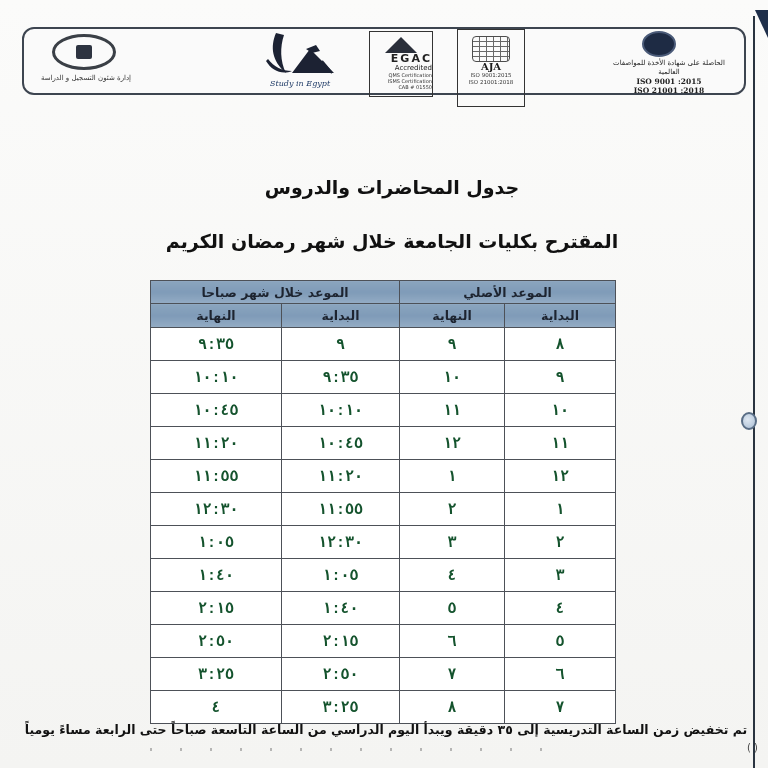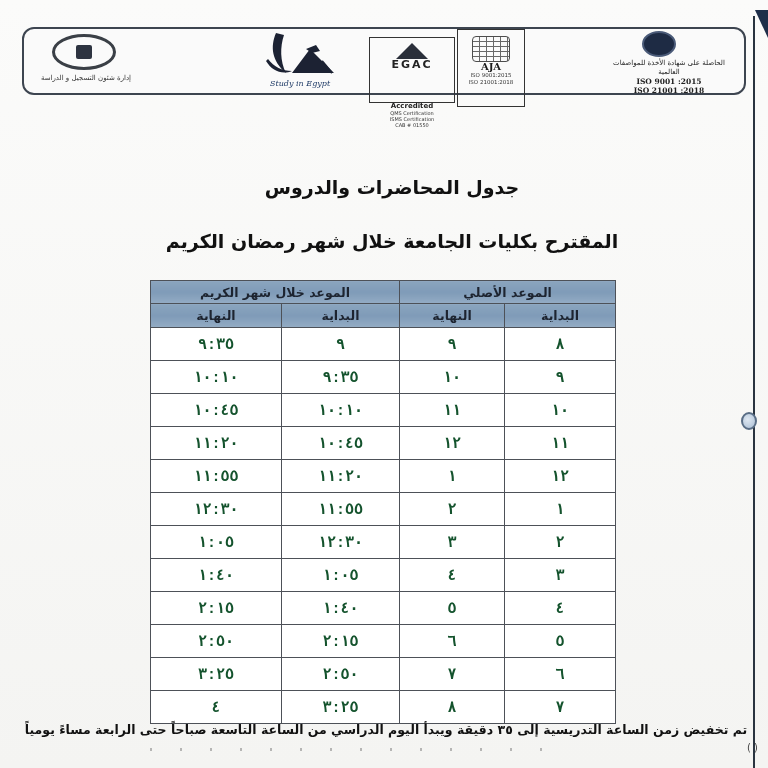--- a/index.html
+++ b/index.html
@@ -52,30 +52,30 @@
     text-align: center; direction: rtl;
   }
   .lh-study {
     left: 238px; top: 2px; width: 80px; height: 62px;
   }
   .lh-study-text {
     position: absolute; left: 8px; top: 48px; font-size: 8px; font-style: italic;
     color: #1e3a66; font-family: "DejaVu Serif", serif;
   }
   .lh-egac {
-    left: 345px; top: 8px; width: 86px; height: 66px;
-    border: 1.5px solid #333; box-sizing: border-box; text-align: center;
+    left: 345px; top: 2px; width: 64px; height: 66px;
+    border: 1.5px solid #333; box-sizing: border-box; text-align: right;
   }
   .lh-egac .mountain {
     width: 0; height: 0; margin: 5px auto 0;
     border-left: 16px solid transparent; border-right: 16px solid transparent;
     border-bottom: 16px solid #2a2f3a;
   }
   .lh-egac .egac { font-size: 11px; font-weight: bold; letter-spacing: 2px; line-height: 11px; color: #222; }
-  .lh-egac .acc { font-size: 7px; font-weight: bold; line-height: 8px; color: #222; margin-top: 32px; }
+  .lh-egac .acc { font-size: 7px; font-weight: normal; line-height: 8px; color: #222; }
   .lh-egac .small { font-size: 5px; line-height: 6px; color: #333; }
   .lh-aja {
     left: 433px; top: 0px; width: 68px; height: 78px;
     border: 1.5px solid #333; box-sizing: border-box; text-align: center;
   }
   .lh-aja .globe {
     width: 38px; height: 26px; margin: 6px auto 0; border: 1.5px solid #222;
     border-radius: 4px; position: relative; box-sizing: border-box;
     background:
       repeating-linear-gradient(0deg, transparent 0 4px, #444 4px 5px),
@@ -191,21 +191,21 @@
   <table class="schedule">
     <colgroup>
       <col class="col-os">
         <col class="col-oe">
         <col class="col-rs">
         <col class="col-re">
     </colgroup>
     <thead>
       <tr>
         <th colspan="2">الموعد الأصلي</th>
-        <th colspan="2">الموعد خلال شهر الكريم</th>
+        <th colspan="2">الموعد خلال شهر صباحا</th>
       </tr>
       <tr class="sub">
         <th>البداية</th>
         <th>النهاية</th>
         <th>البداية</th>
         <th>النهاية</th>
       </tr>
     </thead>
     <tbody>
       <tr>

